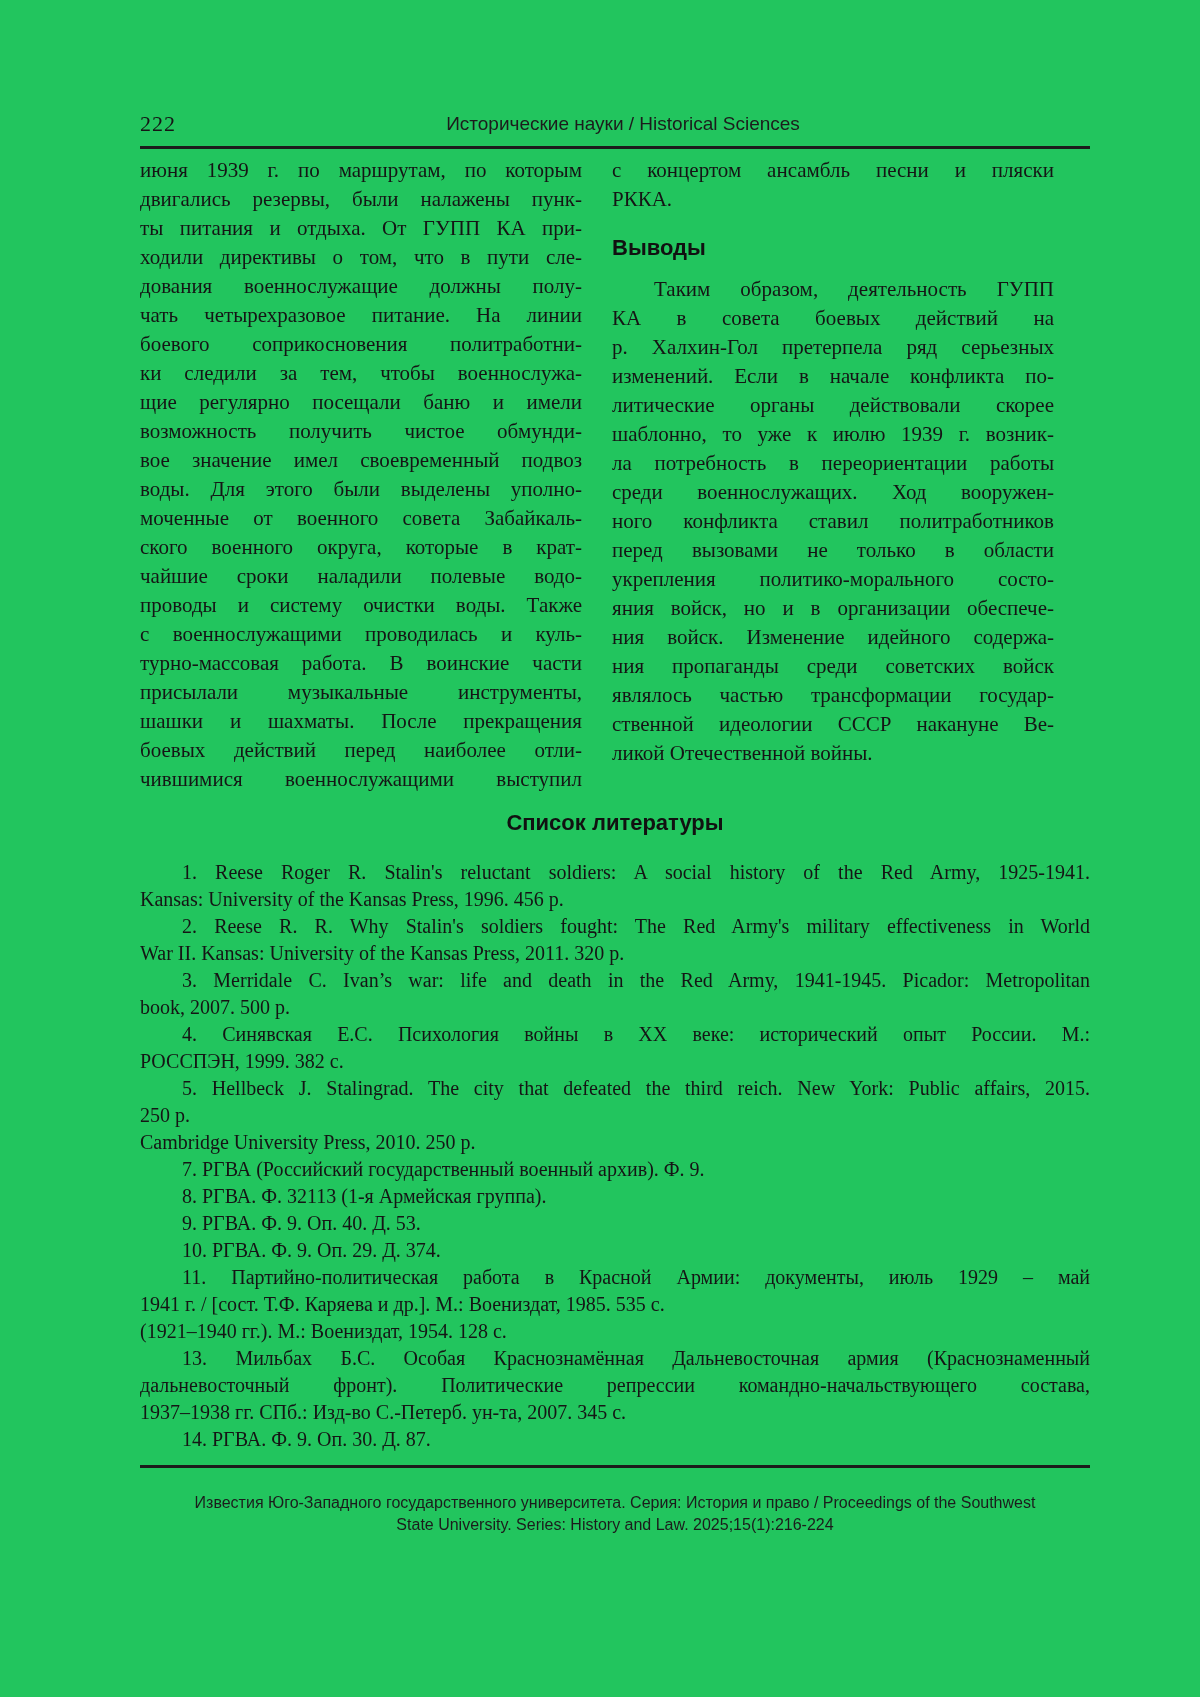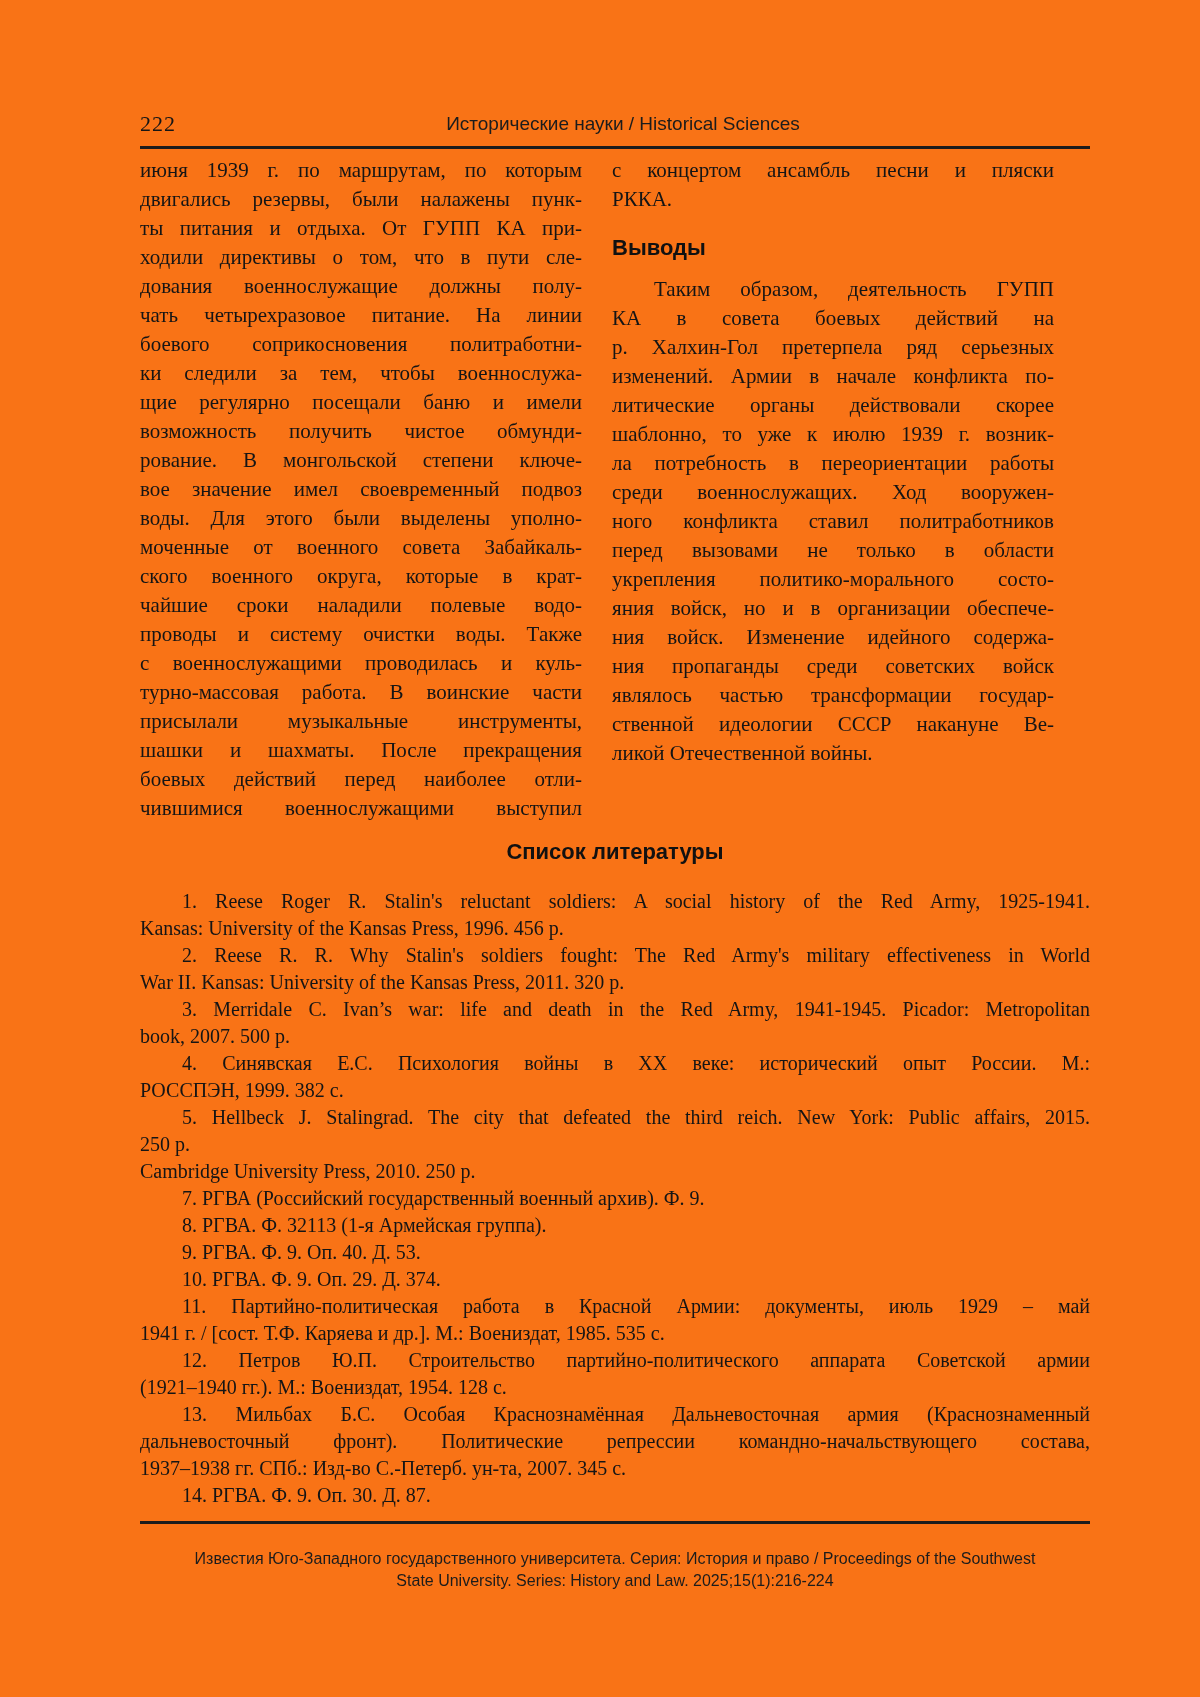--- a/index.html
+++ b/index.html
@@ -1,19 +1,19 @@
 <!DOCTYPE html>
 <html lang="ru"><head>
 <meta charset="utf-8">
 <style>
   html,body{margin:0;padding:0;background:#e9e9e9;}
   .page{
     position:relative;
     width:1200px;height:1697px;
-    background:#f97316;color:#151515;
+    background:#22c55e;color:#151515;
     margin:0 auto;overflow:hidden;
   }
   .content{margin-left:140px;width:950px;padding-top:110px;}
   .header-row{position:relative;height:28px;}
   .page-num{
     position:absolute;left:0;top:1px;
     font:22px "Liberation Serif", serif;letter-spacing:1px;
   }
   .running-title{
     position:absolute;left:16px;right:0;top:3px;text-align:center;
@@ -58,21 +58,20 @@
             <div class="line stretch">июня 1939 г. по маршрутам, по которым</div>
             <div class="line stretch">двигались резервы, были налажены пунк-</div>
             <div class="line stretch">ты питания и отдыха. От ГУПП КА при-</div>
             <div class="line stretch">ходили директивы о том, что в пути сле-</div>
             <div class="line stretch">дования военнослужащие должны полу-</div>
             <div class="line stretch">чать четырехразовое питание. На линии</div>
             <div class="line stretch">боевого соприкосновения политработни-</div>
             <div class="line stretch">ки следили за тем, чтобы военнослужа-</div>
             <div class="line stretch">щие регулярно посещали баню и имели</div>
             <div class="line stretch">возможность получить чистое обмунди-</div>
-            <div class="line stretch">рование. В монгольской степени ключе-</div>
             <div class="line stretch">вое значение имел своевременный подвоз</div>
             <div class="line stretch">воды. Для этого были выделены уполно-</div>
             <div class="line stretch">моченные от военного совета Забайкаль-</div>
             <div class="line stretch">ского военного округа, которые в крат-</div>
             <div class="line stretch">чайшие сроки наладили полевые водо-</div>
             <div class="line stretch">проводы и систему очистки воды. Также</div>
             <div class="line stretch">с военнослужащими проводилась и куль-</div>
             <div class="line stretch">турно-массовая работа. В воинские части</div>
             <div class="line stretch">присылали музыкальные инструменты,</div>
             <div class="line stretch">шашки и шахматы. После прекращения</div>
@@ -83,21 +82,21 @@
       <div class="col" id="col-right">
           <div>
             <div class="line stretch">с концертом ансамбль песни и пляски</div>
             <div class="line">РККА.</div>
           </div>
           <div class="col-heading">Выводы</div>
           <div>
             <div class="line stretch indent">Таким образом, деятельность ГУПП</div>
             <div class="line stretch">КА в совета боевых действий на</div>
             <div class="line stretch">р. Халхин-Гол претерпела ряд серьезных</div>
-            <div class="line stretch">изменений. Армии в начале конфликта по-</div>
+            <div class="line stretch">изменений. Если в начале конфликта по-</div>
             <div class="line stretch">литические органы действовали скорее</div>
             <div class="line stretch">шаблонно, то уже к июлю 1939 г. возник-</div>
             <div class="line stretch">ла потребность в переориентации работы</div>
             <div class="line stretch">среди военнослужащих. Ход вооружен-</div>
             <div class="line stretch">ного конфликта ставил политработников</div>
             <div class="line stretch">перед вызовами не только в области</div>
             <div class="line stretch">укрепления политико-морального состо-</div>
             <div class="line stretch">яния войск, но и в организации обеспече-</div>
             <div class="line stretch">ния войск. Изменение идейного содержа-</div>
             <div class="line stretch">ния пропаганды среди советских войск</div>
@@ -143,21 +142,20 @@
           <div class="line indent">9. РГВА. Ф. 9. Оп. 40. Д. 53.</div>
         </div>
         <div>
           <div class="line indent">10. РГВА. Ф. 9. Оп. 29. Д. 374.</div>
         </div>
         <div>
           <div class="line stretch indent">11. Партийно-политическая работа в Красной Армии: документы,  июль 1929  – май</div>
           <div class="line">1941 г. / [сост. Т.Ф. Каряева и др.]. М.: Воениздат, 1985. 535 с.</div>
         </div>
         <div>
-          <div class="line stretch indent">12. Петров Ю.П. Строительство партийно-политического аппарата Советской армии</div>
           <div class="line">(1921–1940 гг.). М.: Воениздат, 1954. 128 с.</div>
         </div>
         <div>
           <div class="line stretch indent">13. Мильбах Б.С. Особая Краснознамённая Дальневосточная армия (Краснознаменный</div>
           <div class="line stretch">дальневосточный фронт). Политические репрессии командно-начальствующего состава,</div>
           <div class="line">1937–1938 гг. СПб.: Изд-во С.-Петерб. ун-та, 2007. 345 с.</div>
         </div>
         <div>
           <div class="line indent">14. РГВА. Ф. 9. Оп. 30. Д. 87.</div>
         </div>

